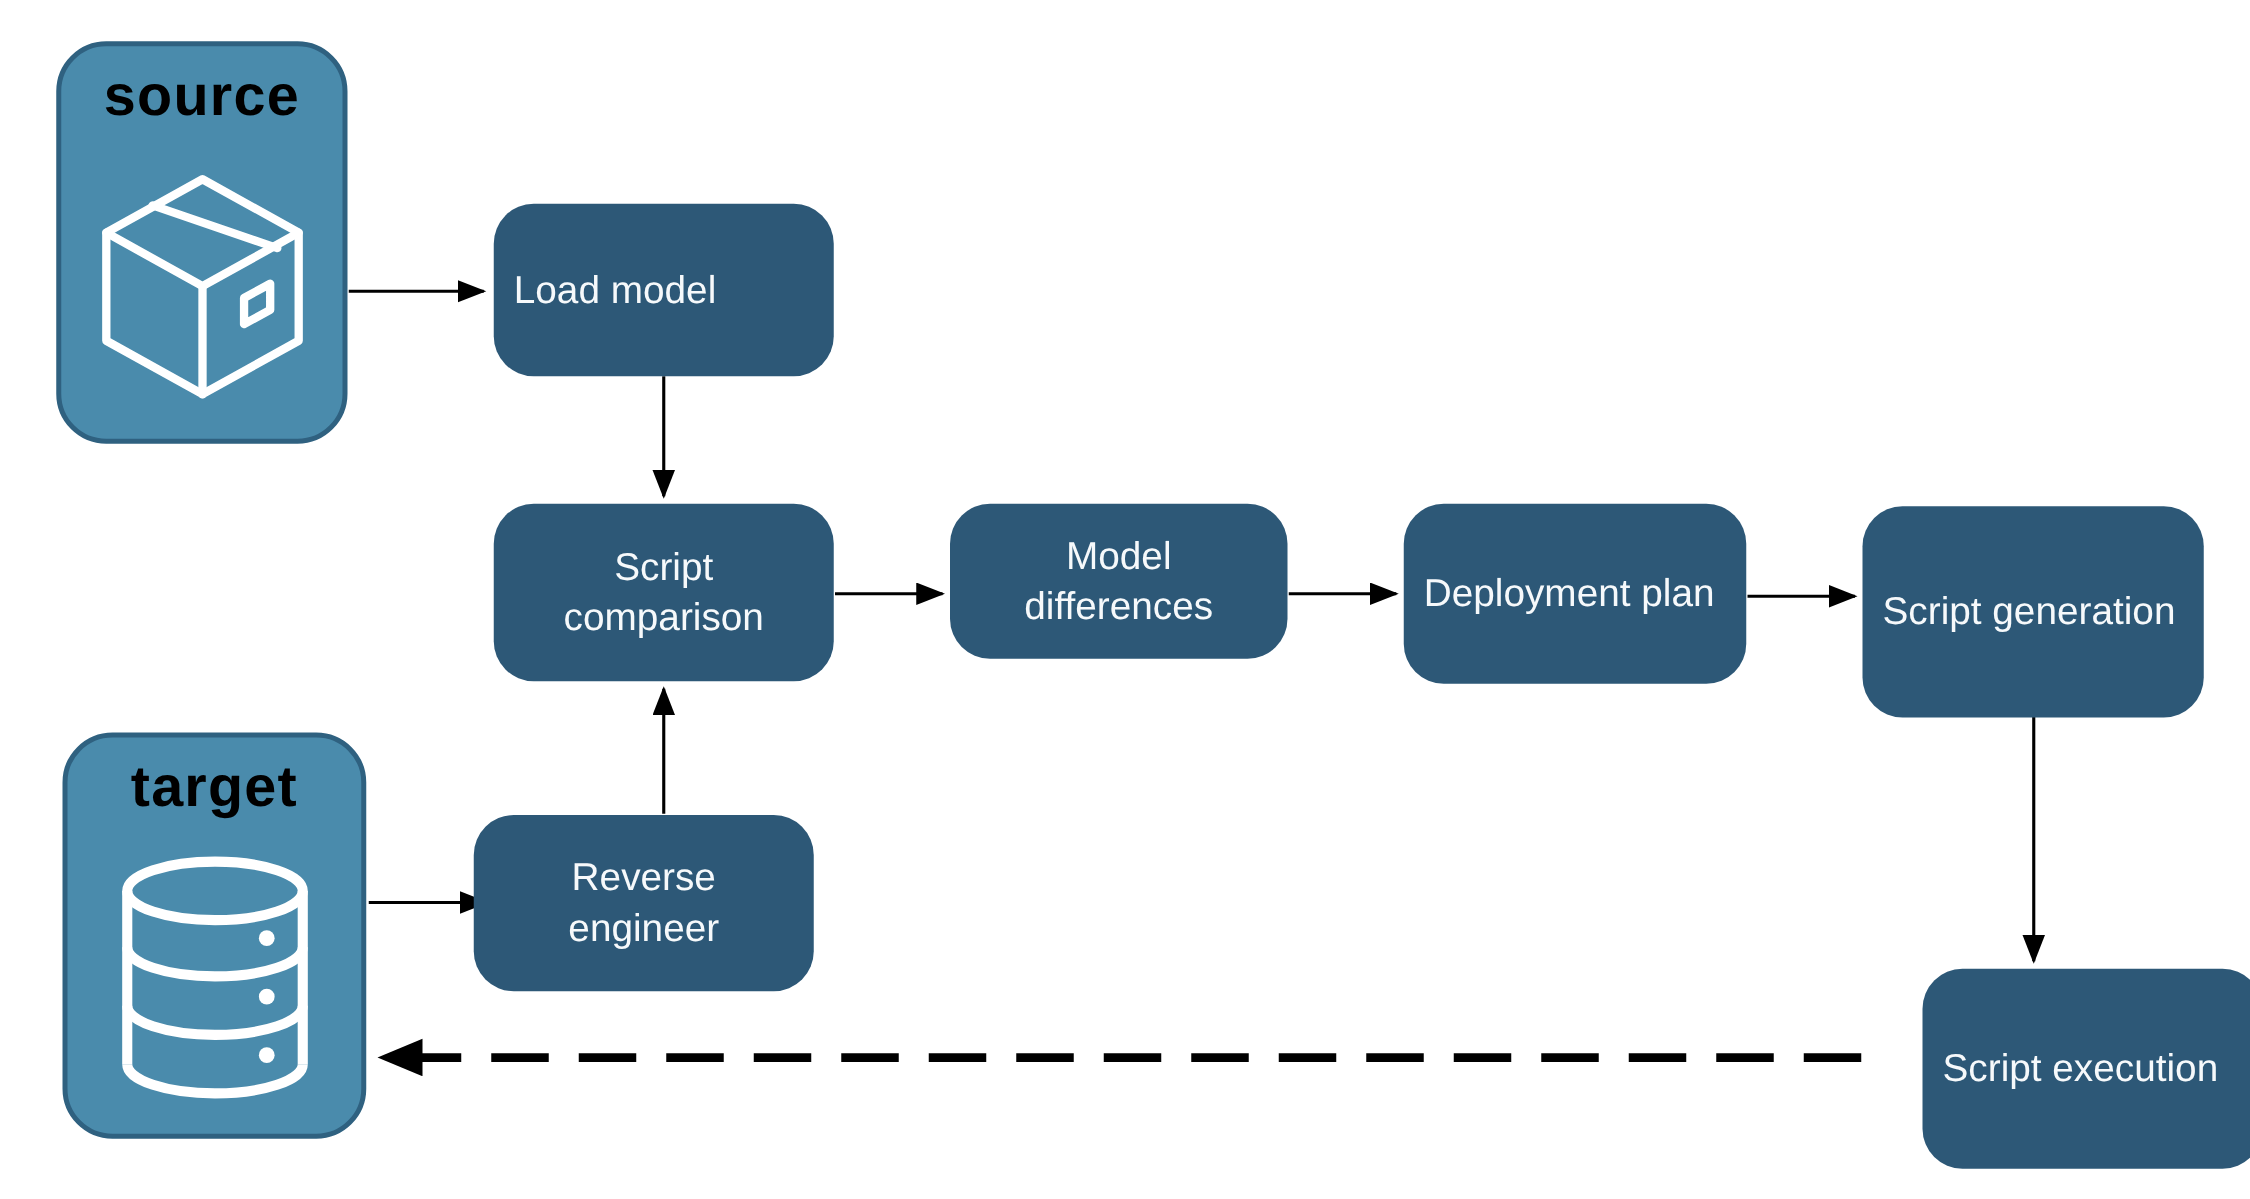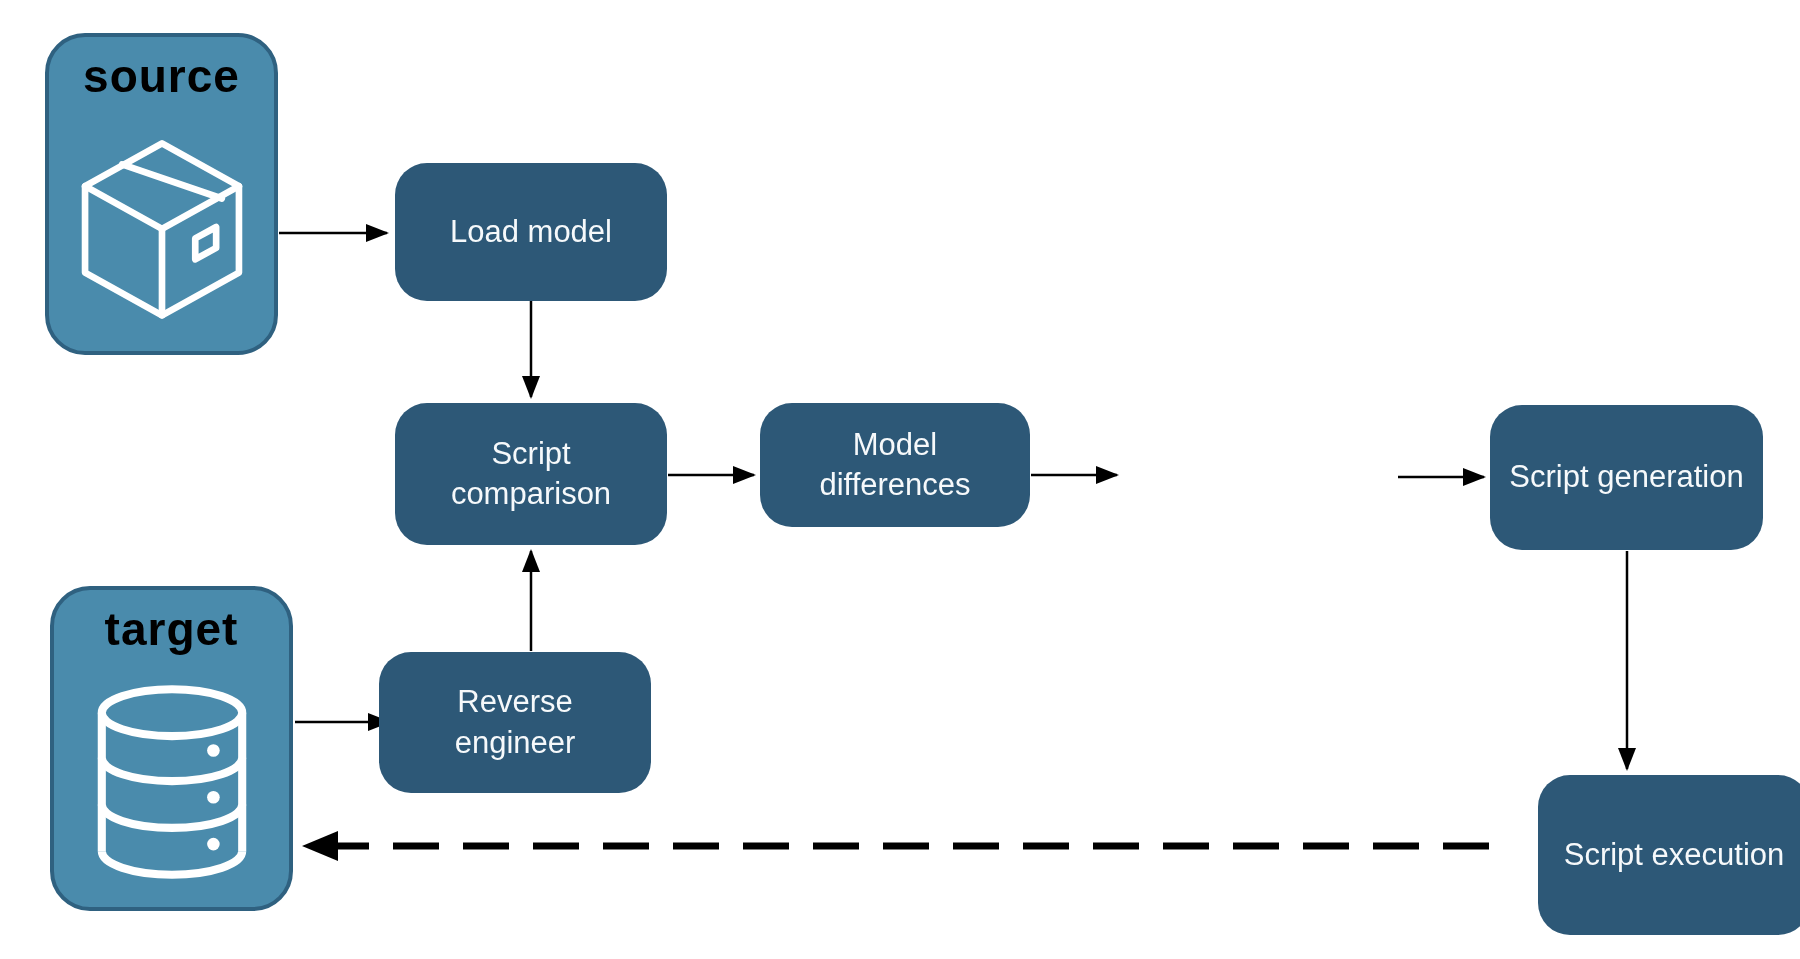--- a/index.html
+++ b/index.html
@@ -10,21 +10,21 @@
     font-family:"Liberation Sans", sans-serif;
     overflow:hidden;
   }
   .arrow-layer{position:absolute;left:0;top:0;width:1800px;height:959px;}
   
   .step{
     position:absolute;
     background:#2d5877;
     color:#f6f9fb;
     border-radius:32px;
-    display:flex;align-items:center;justify-content:center;
+    display:flex;align-items:center;
     text-align:center;
     font-size:31px;
     line-height:1.3;
     padding:0 16px;
     box-sizing:border-box;
   }
   
   .endpoint{
     position:absolute;
     background:#4a8bac;
@@ -43,21 +43,21 @@
   .endpoint-icon{
     flex:1;display:flex;align-items:center;justify-content:center;width:100%;
   }
   
   #node-source          {left:45px;  top:33px;  width:233px; height:322px;}
   #node-target          {left:50px;  top:586px; width:243px; height:325px;}
   #node-load-model      {left:395px; top:163px; width:272px; height:138px;}
   #node-model-comparison{left:395px; top:403px; width:272px; height:142px;}
   #node-model-differences{left:760px;top:403px; width:270px; height:124px;}
   #node-deployment-plan {left:1123px;top:403px; width:274px; height:144px;}
-  #node-script-generation{left:1490px;top:405px;width:273px; height:145px;}
+  #node-script-generation{left:1490px;top:405px;width:273px; height:169px;}
   #node-reverse-engineer{left:379px; top:652px; width:272px; height:141px;}
   #node-script-execution{left:1538px;top:775px; width:272px; height:160px;}
 </style>
 </head>
 <body>
 
 <div class="canvas">
 
   <svg class="arrow-layer" viewBox="0 0 1800 959" xmlns="http://www.w3.org/2000/svg">
     <defs>
@@ -119,20 +119,23 @@
   </div>
 
   <div class="step" id="node-model-comparison">
     <span>Script comparison</span>
   </div>
 
   <div class="step" id="node-model-differences">
     <span>Model differences</span>
   </div>
 
+  <div class="step" id="node-deployment-plan">
+    <span>Deployment plan</span>
+  </div>
 
   <div class="step" id="node-script-generation">
     <span>Script generation</span>
   </div>
 
   <div class="step" id="node-reverse-engineer">
     <span>Reverse engineer</span>
   </div>
 
   <div class="step" id="node-script-execution">

